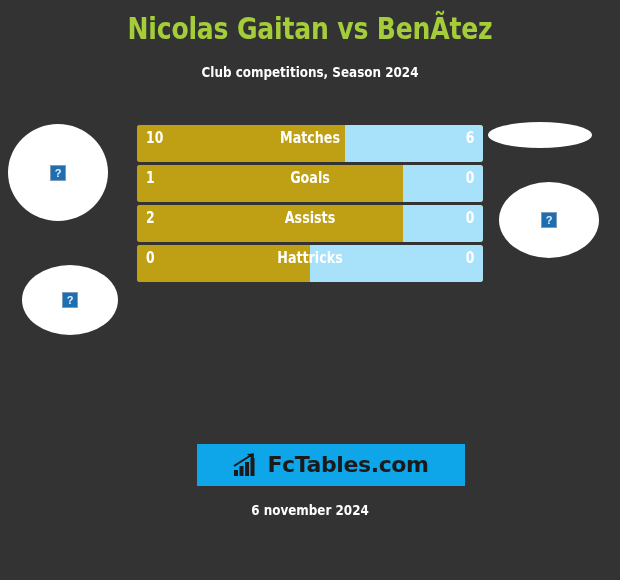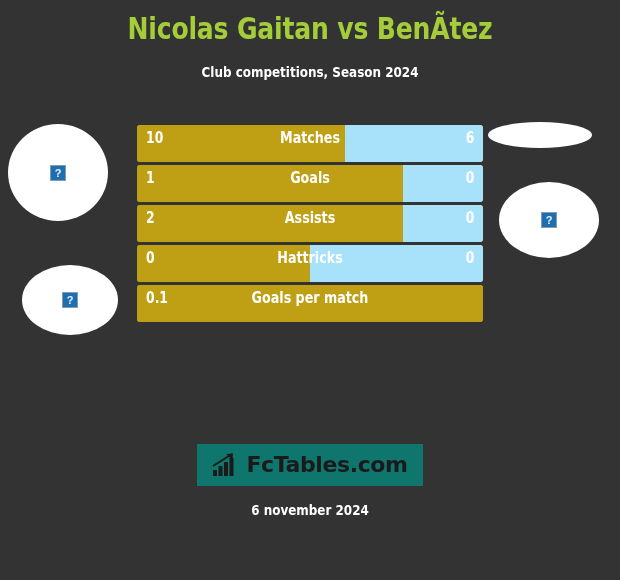--- a/index.html
+++ b/index.html
@@ -151,23 +151,23 @@
     color: #ffffff;
     white-space: nowrap;
     transform: scaleX(0.94);
   }
 
   
   .logo {
     position: absolute;
     left: 197px;
     top: 444px;
-    width: 226px;
+    width: 268px;
     height: 42px;
-    background: #0f766e;
+    background: #0ea5e9;
     display: flex;
     align-items: center;
     justify-content: center;
     gap: 6px;
   }
 
   .logo-mark { display: block; }
 
   .logo-text {
     font-family: "DejaVu Sans", sans-serif;
@@ -238,25 +238,20 @@
         <div class="val val-left">2</div>
         <div class="label">Assists</div>
         <div class="val val-right">0</div>
       </div>
       <div class="row">
         <div class="fill-left" style="width: 50%; background: rgb(191, 160, 20);"></div>
         <div class="fill-right" style="width: 50%; background: rgb(168, 226, 250);"></div>
         <div class="val val-left">0</div>
         <div class="label">Hattricks</div>
         <div class="val val-right">0</div>
-      </div>
-      <div class="row">
-        <div class="fill-left" style="width: 100%; background: rgb(191, 160, 20);"></div>
-        <div class="val val-left">0.1</div>
-        <div class="label">Goals per match</div>
       </div>
     </div>
 
   <div class="logo">
     <svg class="logo-mark" width="28" height="24" viewBox="0 0 28 24">
       <rect x="1" y="17" width="4" height="6" fill="#1a1a1a"></rect>
       <rect x="6.5" y="13" width="4" height="10" fill="#1a1a1a"></rect>
       <rect x="12" y="9" width="4" height="14" fill="#1a1a1a"></rect>
       <rect x="17.5" y="5" width="4" height="18" fill="#1a1a1a"></rect>
       <path d="M1 13 L20 1" stroke="#1a1a1a" stroke-width="2" fill="none"></path>

